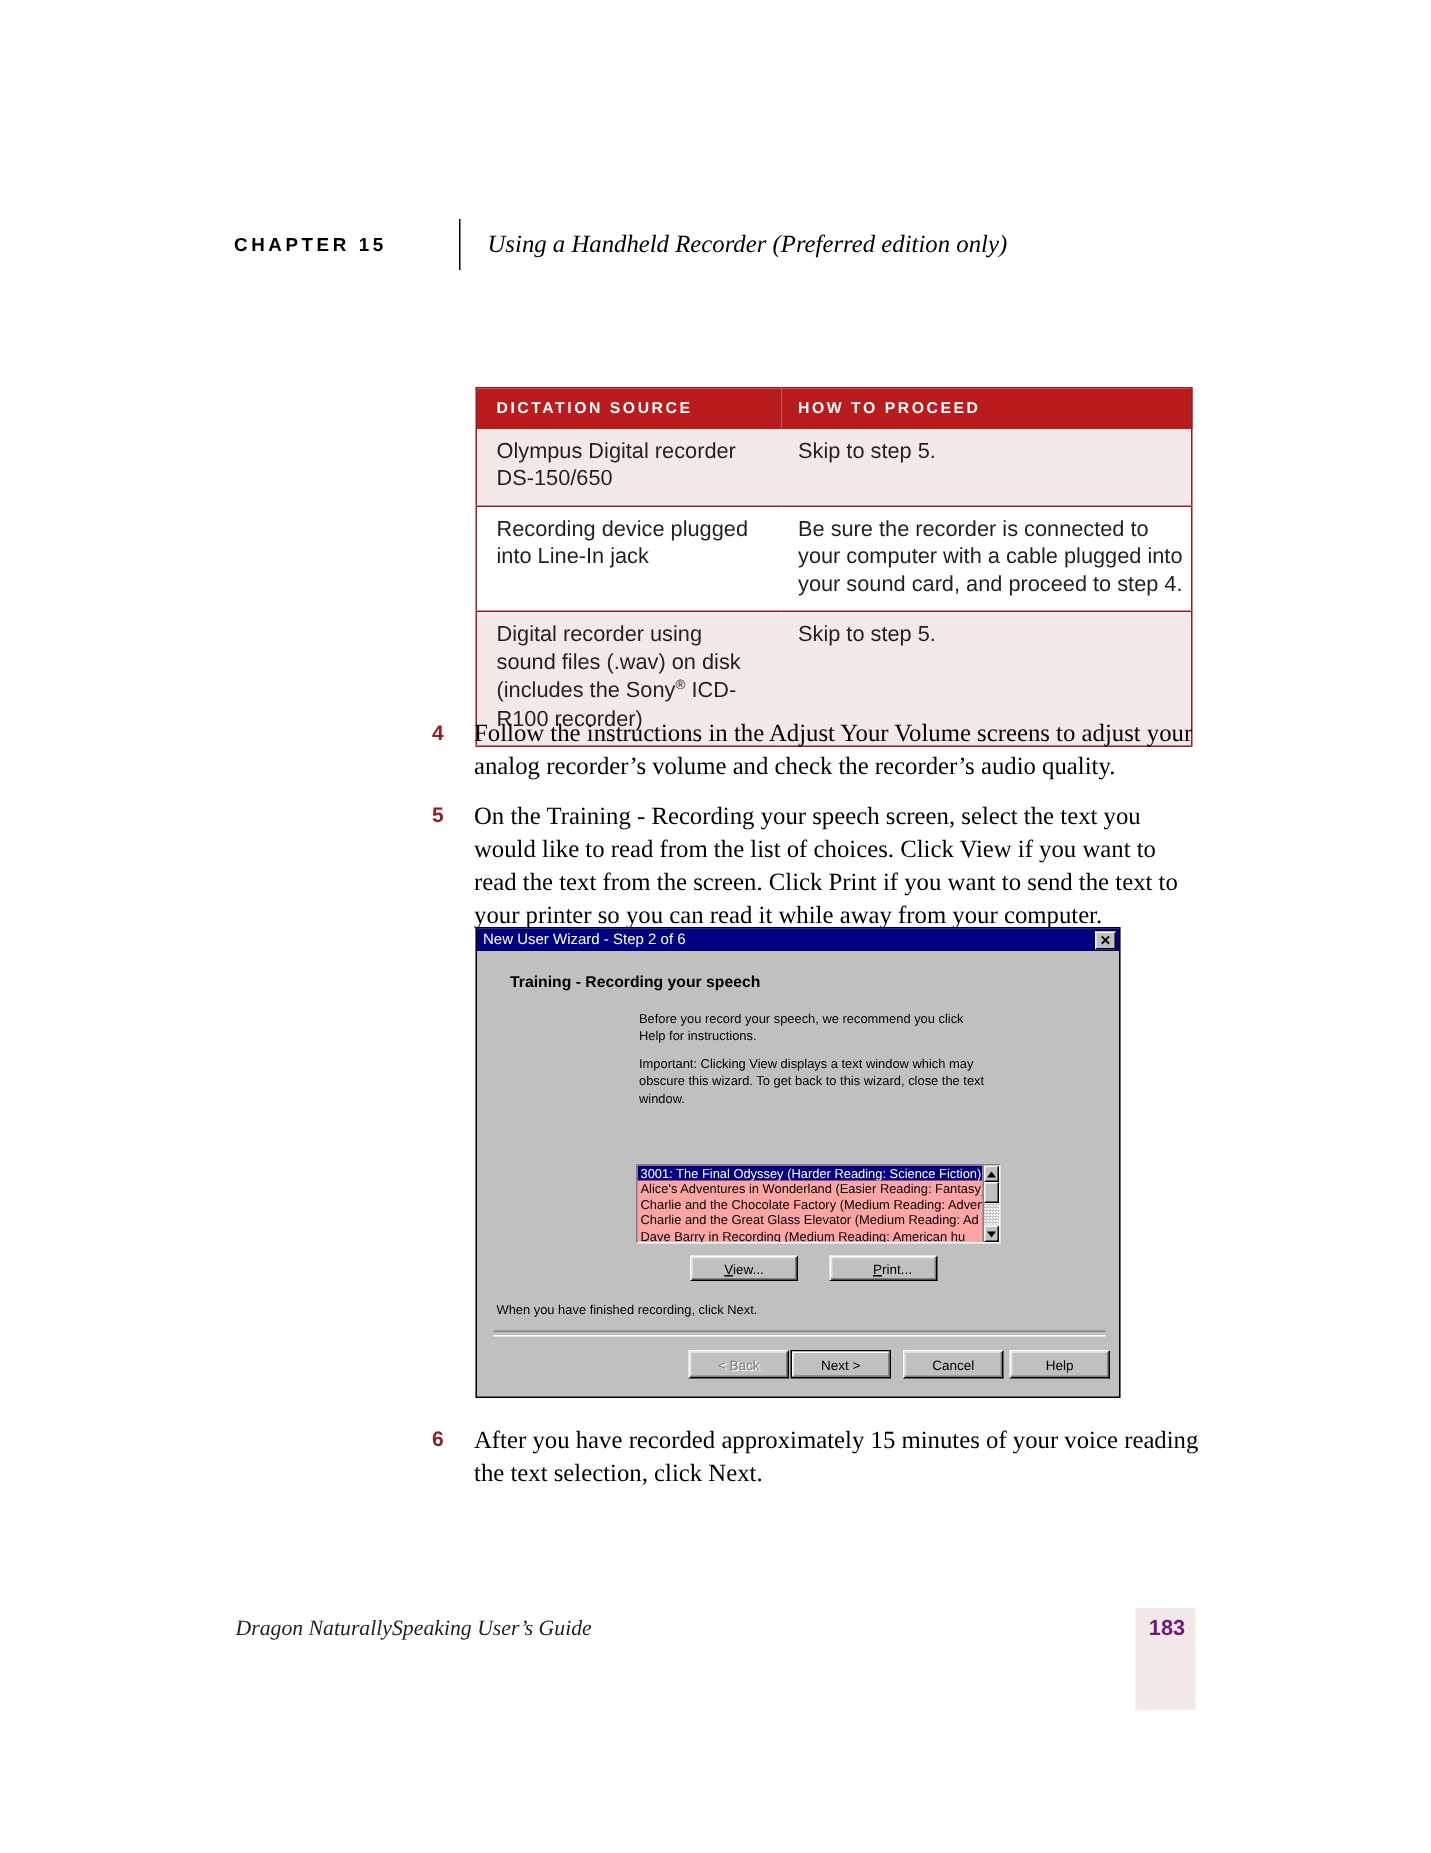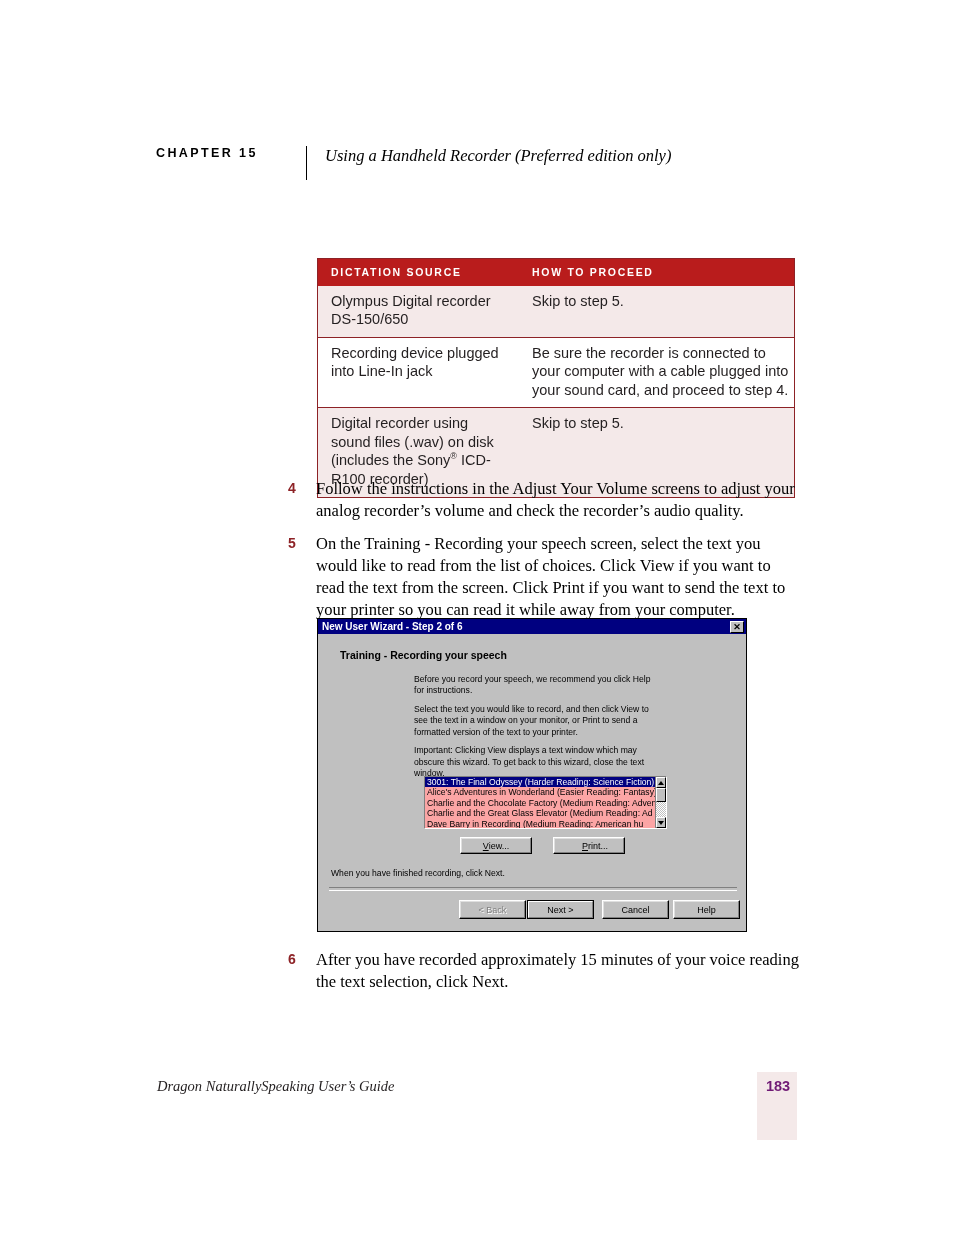--- a/index.html
+++ b/index.html
@@ -17,21 +17,21 @@
   }
 
   
   .running-head {
     position: absolute;
     left: 156px;
     top: 146px;
     width: 660px;
     height: 34px;
     display: flex;
-    align-items: flex-start;
+    align-items: center;
   }
   .chapter-label {
     font-family: "Liberation Sans", sans-serif;
     font-weight: bold;
     font-size: 12.5px;
     letter-spacing: 2.4px;
     color: #000;
     width: 140px;
   }
   .head-rule {
@@ -129,21 +129,21 @@
     height: 15px;
     background: #000080;
     display: flex;
     align-items: center;
     justify-content: space-between;
     padding: 0 2px 0 4px;
   }
   .titlebar-text {
     color: #ffffff;
     font-size: 10px;
-    font-weight: bold;
+    font-weight: normal;
     line-height: 15px;
     white-space: nowrap;
   }
   .titlebar-close {
     width: 14px;
     height: 12px;
     background: #C0C0C0;
     border-top: 1px solid #ffffff;
     border-left: 1px solid #ffffff;
     border-right: 1px solid #000;
@@ -164,21 +164,21 @@
     color: #000;
     white-space: nowrap;
   }
   .dlg-paras {
     position: absolute;
     left: 96px;
     top: 55px;
     width: 246px;
   }
   .dlg-paras p {
-    margin: 0 0 7px 0;
+    margin: 0 0 7px 12px;
     font-size: 8.6px;
     line-height: 1.33;
     color: #000;
   }
   .listbox {
     position: absolute;
     left: 106px;
     top: 157px;
     width: 243px;
     height: 53px;
@@ -388,21 +388,20 @@
 
   <div class="titlebar">
     <div class="titlebar-text">New User Wizard - Step 2 of 6</div>
     <div class="titlebar-close">✕</div>
   </div>
 
   <div class="dlg-heading">Training - Recording your speech</div>
 
   <div class="dlg-paras">
     <p>Before you record your speech, we recommend you click Help for instructions.</p>
-    <p>Select the text you would like to record, and then click View to see the text in a window on your monitor, or Print to send a formatted version of the text to your printer.</p>
     <p>Important: Clicking View displays a text window which may obscure this wizard.  To get back to this wizard, close the text window.</p>
   </div>
 
   <div class="listbox">
     <div class="list-items">
       <div class="list-item selected">3001: The Final Odyssey (Harder Reading: Science Fiction)</div>
       <div class="list-item">Alice's Adventures in Wonderland (Easier Reading: Fantasy)</div>
       <div class="list-item">Charlie and the Chocolate Factory (Medium Reading: Adven</div>
       <div class="list-item">Charlie and the Great Glass Elevator (Medium Reading: Ad</div>
       <div class="list-item">Dave Barry in Recording (Medium Reading: American hu</div>

